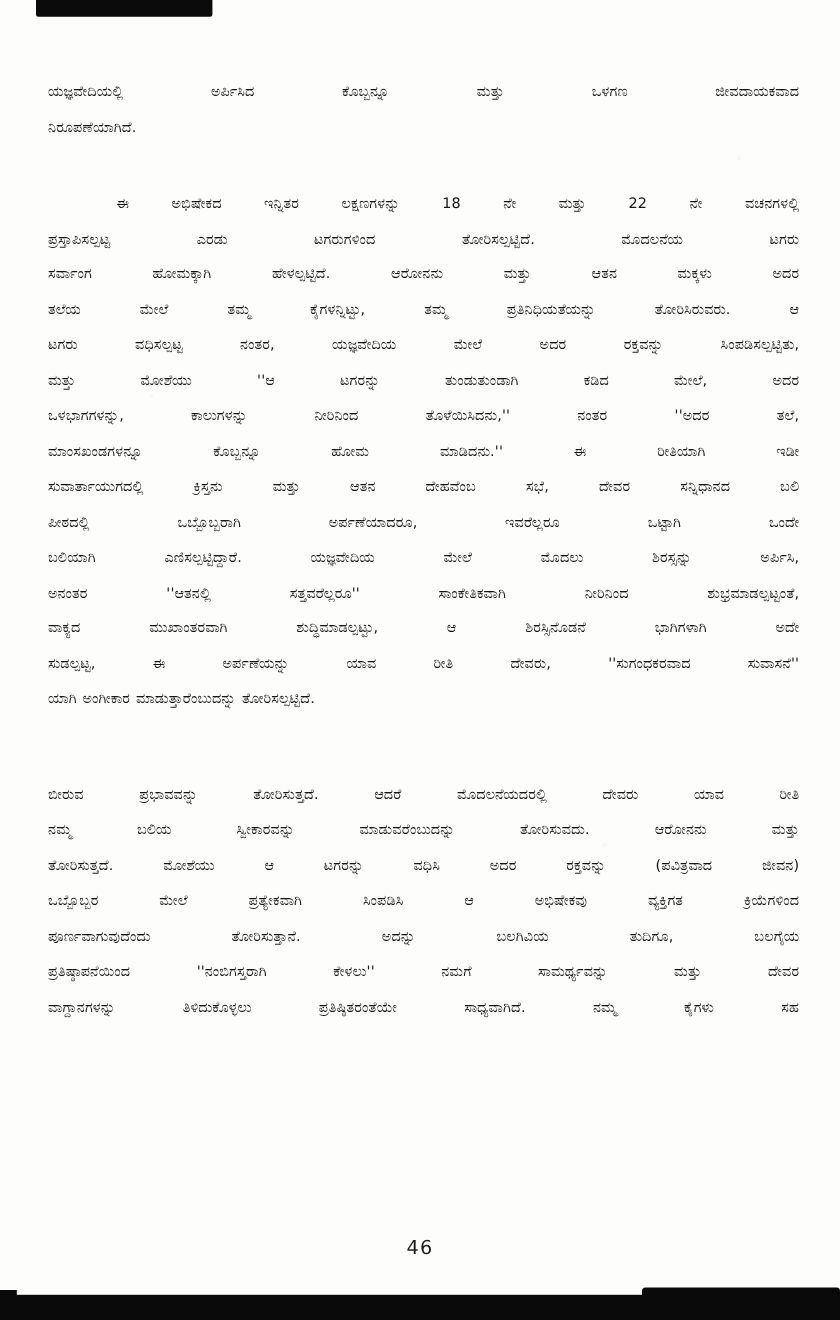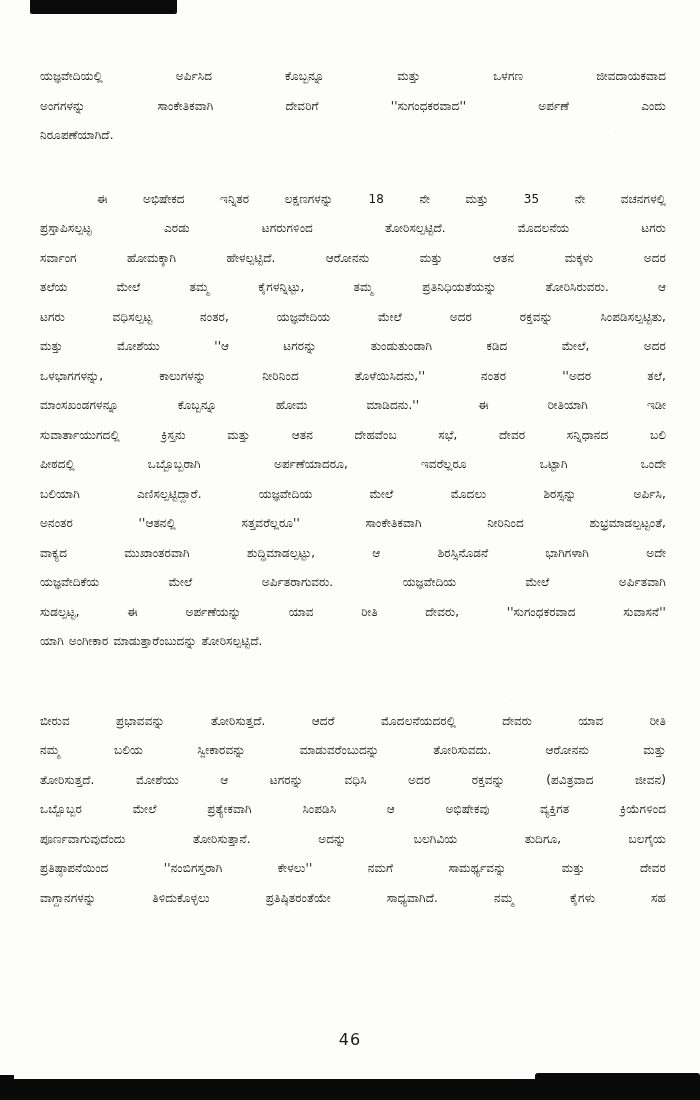--- a/index.html
+++ b/index.html
@@ -69,39 +69,37 @@
 </head>
 <body>
 
 <div class="page">
 
   <div class="scan-bar-top-left"></div>
 
   <div class="content">
     <div>
         <div class="line">ಯಜ್ಞವೇದಿಯಲ್ಲಿ ಅರ್ಪಿಸಿದ ಕೊಬ್ಬನ್ನೂ ಮತ್ತು ಒಳಗಣ ಜೀವದಾಯಕವಾದ</div>
-        <div class="line">ಅಂಗಗಳನ್ನು ಸಾಂಕೇತಿಕವಾಗಿ ದೇವರಿಗೆ ''ಸುಗಂಧಕರವಾದ'' ಅರ್ಪಣೆ ಎಂದು</div>
         <div class="line flush">ನಿರೂಪಣೆಯಾಗಿದೆ.</div>
       </div>
     <div class="gap-a"></div>
     <div>
-        <div class="line indent">ಈ ಅಭಿಷೇಕದ ಇನ್ನಿತರ ಲಕ್ಷಣಗಳನ್ನು 18 ನೇ ಮತ್ತು 35 ನೇ ವಚನಗಳಲ್ಲಿ</div>
+        <div class="line indent">ಈ ಅಭಿಷೇಕದ ಇನ್ನಿತರ ಲಕ್ಷಣಗಳನ್ನು 18 ನೇ ಮತ್ತು 22 ನೇ ವಚನಗಳಲ್ಲಿ</div>
         <div class="line">ಪ್ರಸ್ತಾಪಿಸಲ್ಪಟ್ಟ ಎರಡು ಟಗರುಗಳಿಂದ ತೋರಿಸಲ್ಪಟ್ಟಿದೆ. ಮೊದಲನೆಯ ಟಗರು</div>
         <div class="line">ಸರ್ವಾಂಗ ಹೋಮಕ್ಕಾಗಿ ಹೇಳಲ್ಪಟ್ಟಿದೆ. ಆರೋನನು ಮತ್ತು ಆತನ ಮಕ್ಕಳು ಅದರ</div>
         <div class="line">ತಲೆಯ ಮೇಲೆ ತಮ್ಮ ಕೈಗಳನ್ನಿಟ್ಟು, ತಮ್ಮ ಪ್ರತಿನಿಧಿಯತೆಯನ್ನು ತೋರಿಸಿರುವರು. ಆ</div>
         <div class="line">ಟಗರು ವಧಿಸಲ್ಪಟ್ಟ ನಂತರ, ಯಜ್ಞವೇದಿಯ ಮೇಲೆ ಅದರ ರಕ್ತವನ್ನು ಸಿಂಪಡಿಸಲ್ಪಟ್ಟಿತು,</div>
         <div class="line">ಮತ್ತು ಮೋಶೆಯು ''ಆ ಟಗರನ್ನು ತುಂಡುತುಂಡಾಗಿ ಕಡಿದ ಮೇಲೆ, ಅದರ</div>
         <div class="line">ಒಳಭಾಗಗಳನ್ನು, ಕಾಲುಗಳನ್ನು ನೀರಿನಿಂದ ತೊಳೆಯಿಸಿದನು,'' ನಂತರ ''ಅದರ ತಲೆ,</div>
         <div class="line">ಮಾಂಸಖಂಡಗಳನ್ನೂ ಕೊಬ್ಬನ್ನೂ ಹೋಮ ಮಾಡಿದನು.'' ಈ ರೀತಿಯಾಗಿ ಇಡೀ</div>
         <div class="line">ಸುವಾರ್ತಾಯುಗದಲ್ಲಿ ಕ್ರಿಸ್ತನು ಮತ್ತು ಆತನ ದೇಹವೆಂಬ ಸಭೆ, ದೇವರ ಸನ್ನಿಧಾನದ ಬಲಿ</div>
         <div class="line">ಪೀಠದಲ್ಲಿ ಒಬ್ಬೊಬ್ಬರಾಗಿ ಅರ್ಪಣೆಯಾದರೂ, ಇವರೆಲ್ಲರೂ ಒಟ್ಟಾಗಿ ಒಂದೇ</div>
         <div class="line">ಬಲಿಯಾಗಿ ಎಣಿಸಲ್ಪಟ್ಟಿದ್ದಾರೆ. ಯಜ್ಞವೇದಿಯ ಮೇಲೆ ಮೊದಲು ಶಿರಸ್ಸನ್ನು ಅರ್ಪಿಸಿ,</div>
         <div class="line">ಅನಂತರ ''ಆತನಲ್ಲಿ ಸತ್ತವರೆಲ್ಲರೂ'' ಸಾಂಕೇತಿಕವಾಗಿ ನೀರಿನಿಂದ ಶುಭ್ರಮಾಡಲ್ಪಟ್ಟಂತೆ,</div>
         <div class="line">ವಾಕ್ಯದ ಮುಖಾಂತರವಾಗಿ ಶುದ್ಧಿಮಾಡಲ್ಪಟ್ಟು, ಆ ಶಿರಸ್ಸಿನೊಡನೆ ಭಾಗಿಗಳಾಗಿ ಅದೇ</div>
-        <div class="line">ಯಜ್ಞವೇದಿಕೆಯ ಮೇಲೆ ಅರ್ಪಿತರಾಗುವರು. ಯಜ್ಞವೇದಿಯ ಮೇಲೆ ಅರ್ಪಿತವಾಗಿ</div>
         <div class="line">ಸುಡಲ್ಪಟ್ಟ, ಈ ಅರ್ಪಣೆಯನ್ನು ಯಾವ ರೀತಿ ದೇವರು, ''ಸುಗಂಧಕರವಾದ ಸುವಾಸನೆ''</div>
         <div class="line flush">ಯಾಗಿ ಅಂಗೀಕಾರ ಮಾಡುತ್ತಾರೆಂಬುದನ್ನು ತೋರಿಸಲ್ಪಟ್ಟಿದೆ.</div>
       </div>
     <div class="gap-b"></div>
     <div>
         <div class="line">ಬೀರುವ ಪ್ರಭಾವವನ್ನು ತೋರಿಸುತ್ತದೆ. ಆದರೆ ಮೊದಲನೆಯದರಲ್ಲಿ ದೇವರು ಯಾವ ರೀತಿ</div>
         <div class="line">ನಮ್ಮ ಬಲಿಯ ಸ್ವೀಕಾರವನ್ನು ಮಾಡುವರೆಂಬುದನ್ನು ತೋರಿಸುವದು. ಆರೋನನು ಮತ್ತು</div>
         <div class="line">ತೋರಿಸುತ್ತದೆ. ಮೋಶೆಯು ಆ ಟಗರನ್ನು ವಧಿಸಿ ಅದರ ರಕ್ತವನ್ನು (ಪವಿತ್ರವಾದ ಜೀವನ)</div>
         <div class="line">ಒಬ್ಬೊಬ್ಬರ ಮೇಲೆ ಪ್ರತ್ಯೇಕವಾಗಿ ಸಿಂಪಡಿಸಿ ಆ ಅಭಿಷೇಕವು ವ್ಯಕ್ತಿಗತ ಕ್ರಿಯೆಗಳಿಂದ</div>
         <div class="line">ಪೂರ್ಣವಾಗುವುದೆಂದು ತೋರಿಸುತ್ತಾನೆ. ಅದನ್ನು ಬಲಗಿವಿಯ ತುದಿಗೂ, ಬಲಗೈಯ</div>

